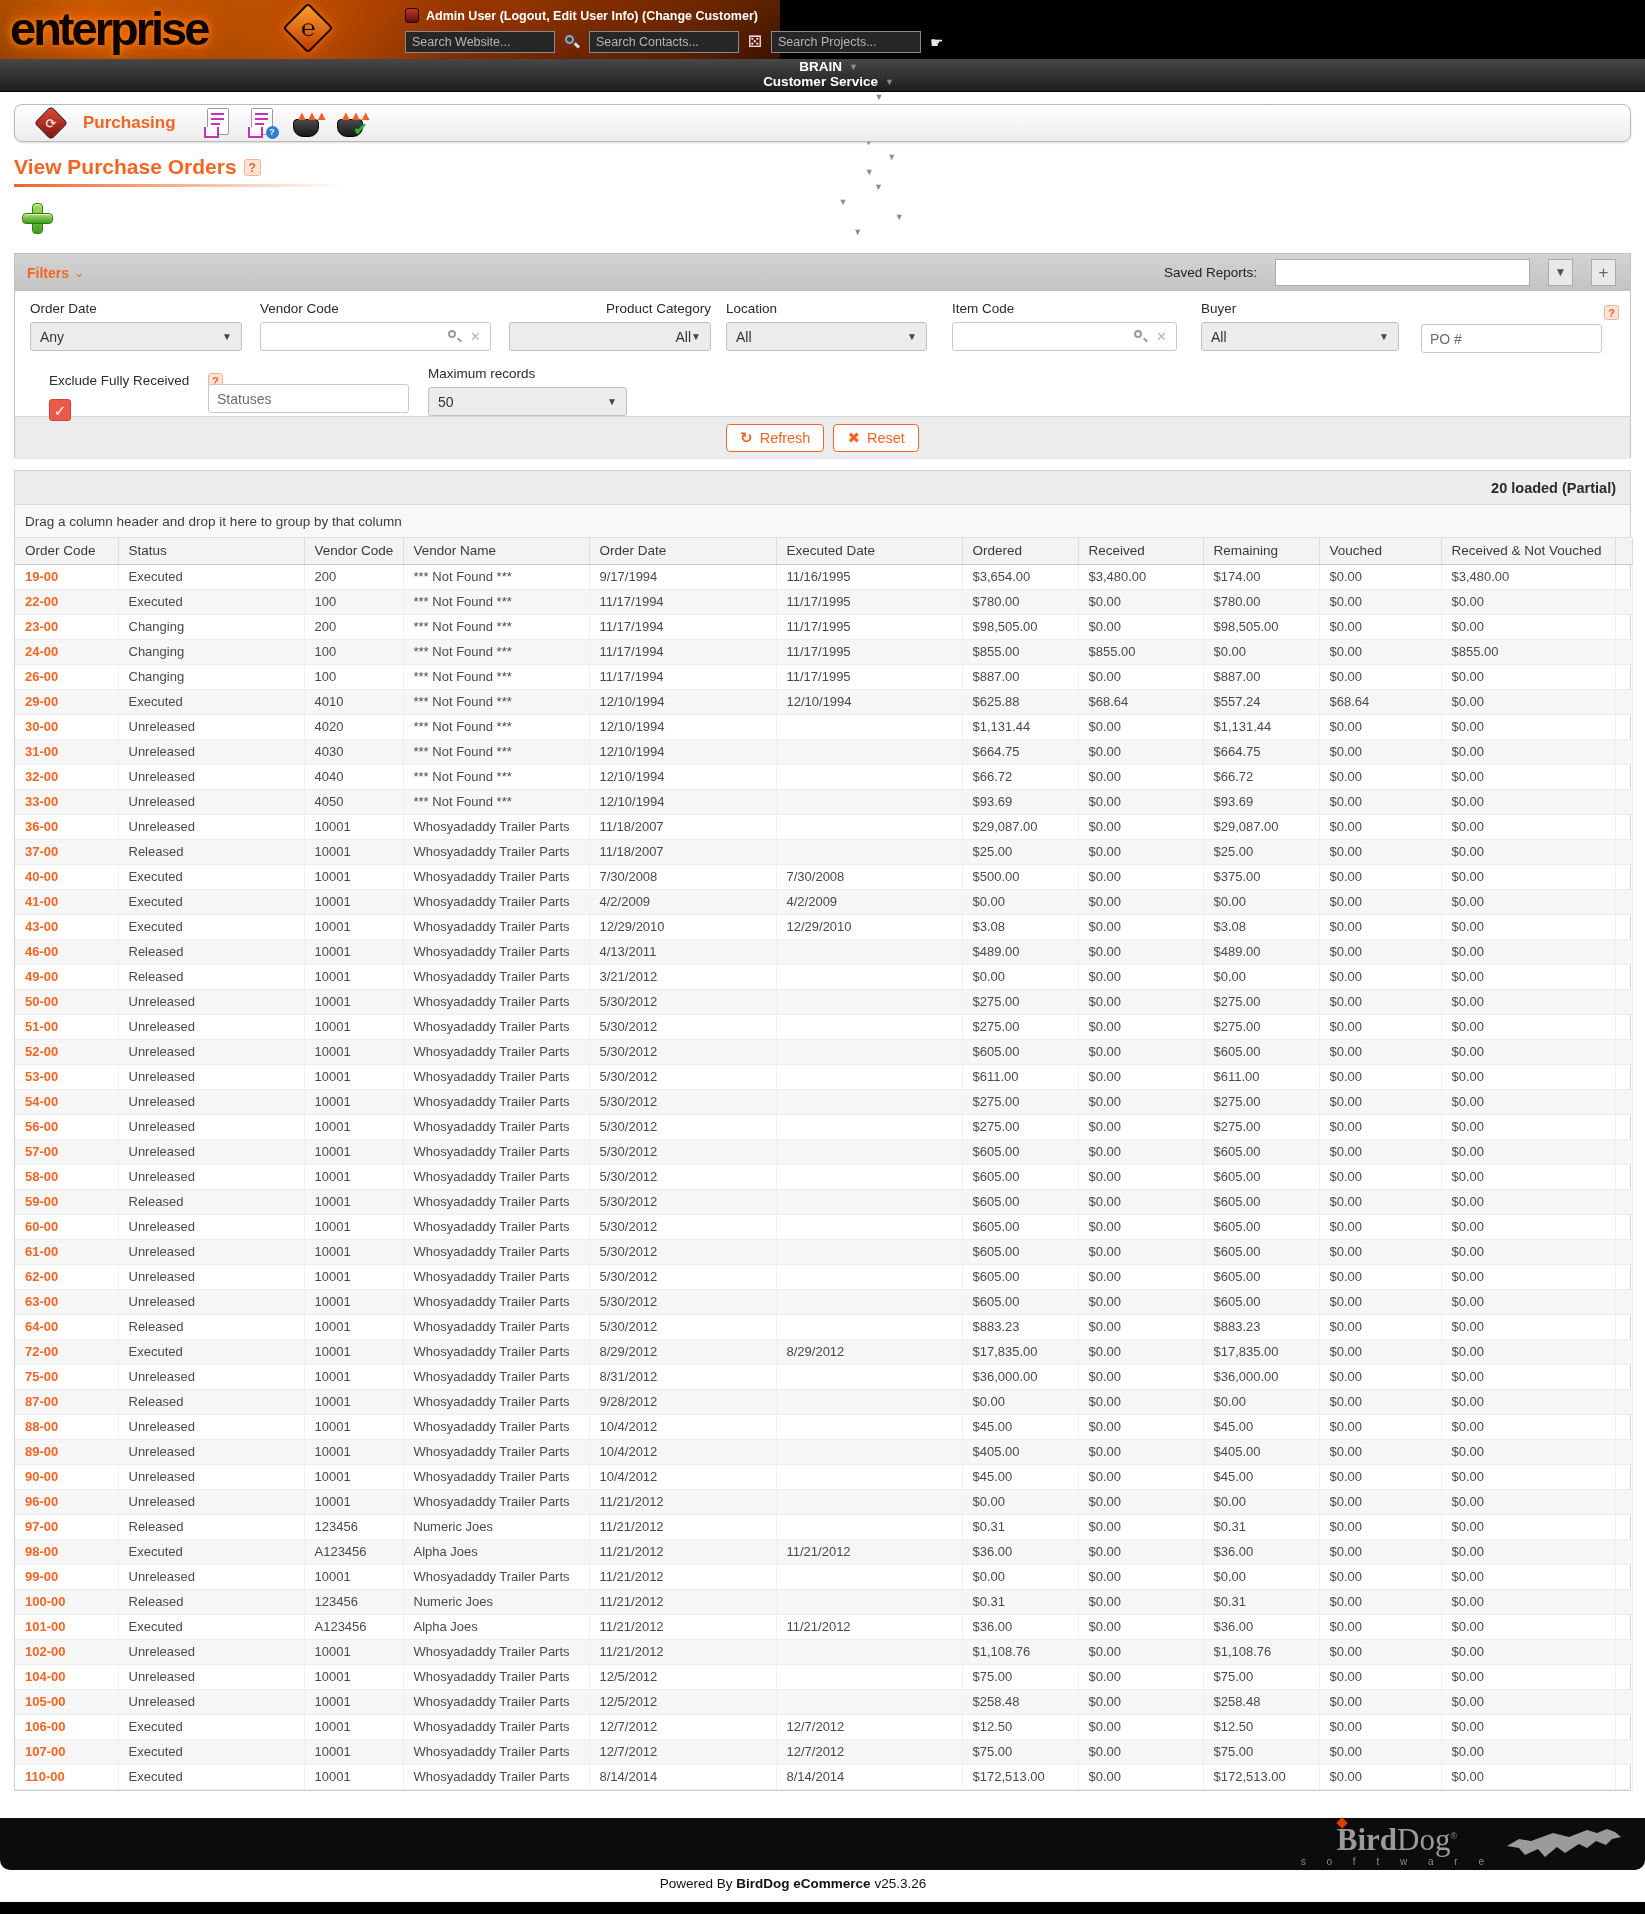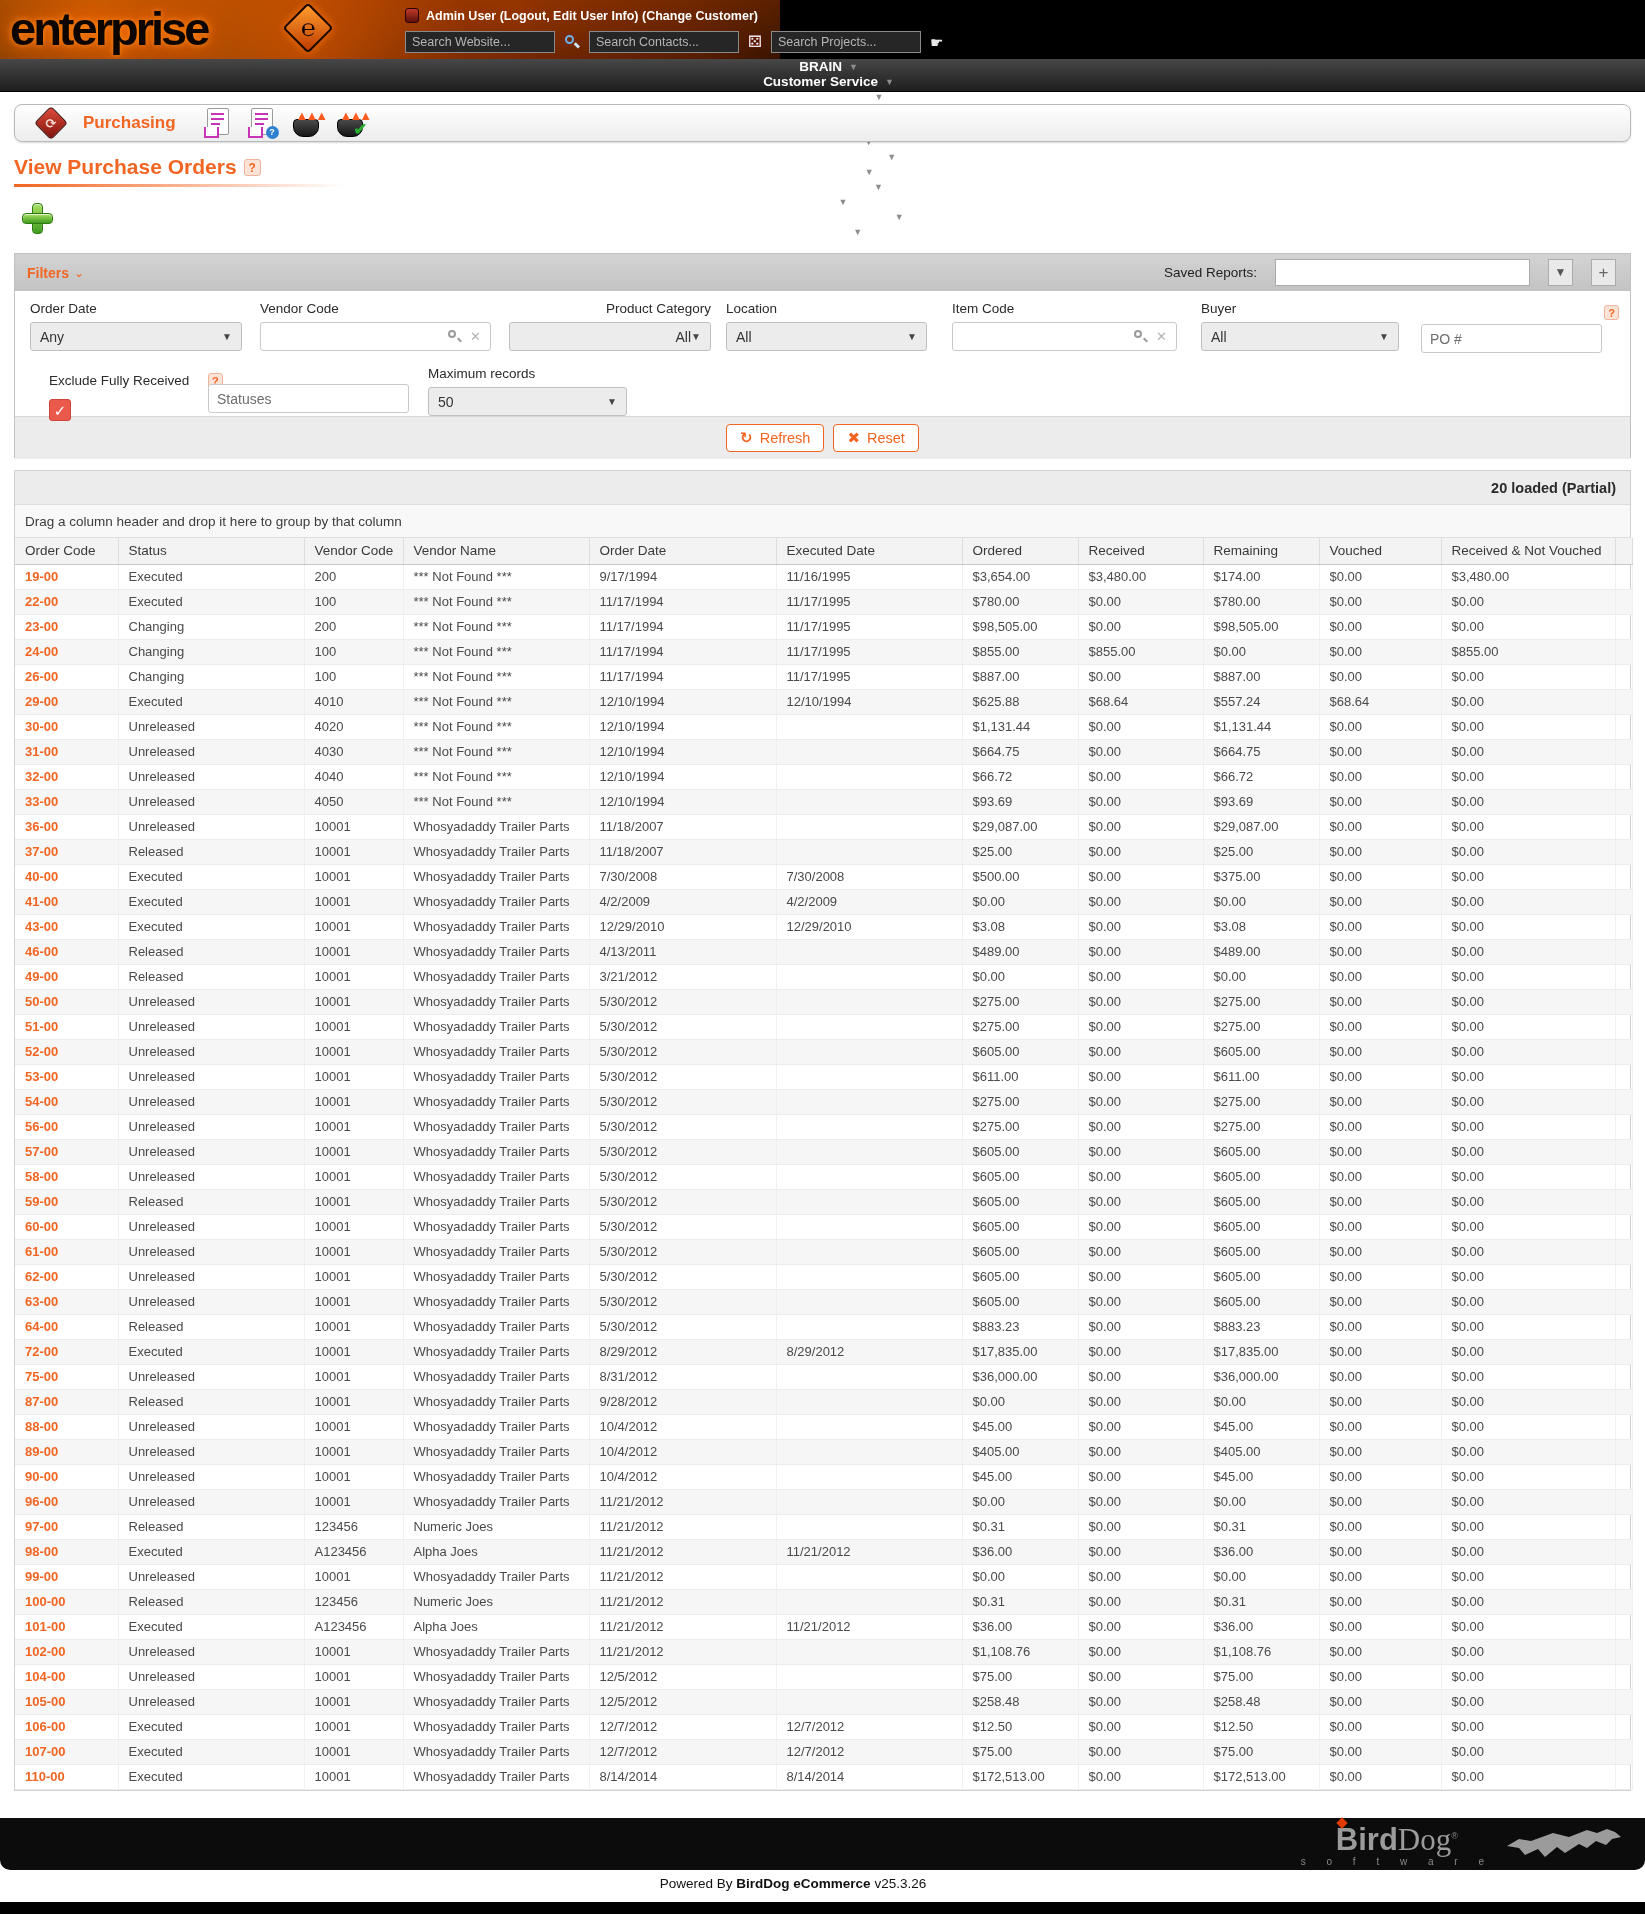--- a/index.html
+++ b/index.html
@@ -134,21 +134,21 @@
     border-bottom:1px solid #ececec; white-space:nowrap; overflow:hidden; }
   table.po tr:nth-child(even) td { background:#f6f6f6; }
   table.po td.oc a { color:#f26522; font-weight:bold; text-decoration:none; cursor:pointer; }
 
   
   .footer-black { position:absolute; left:0; top:1818px; width:1645px; height:52px; background:#0c0c0c;
     border-radius:0 0 10px 10px; }
   .bd-logo { position:absolute; right:22px; top:3px; display:flex; align-items:center; gap:10px; }
   .bd-text { position:relative; text-align:center; }
   .bd-line1 { font-size:31px; line-height:31px; color:#9b9b9b; letter-spacing:0; }
-  .bd-line1 .b1 { font-weight:bold; font-family:Liberation Sans, sans-serif; }
+  .bd-line1 .b1 { font-weight:bold; font-family:Liberation Serif, serif; }
   .bd-line1 .b2 { font-family:"Liberation Serif","DejaVu Serif",serif; font-weight:normal; }
   .bd-line1 sup { font-size:9px; color:#8a8a8a; }
   .bd-dot { position:absolute; left:37px; top:-2px; width:8px; height:8px; background:#e03c00; transform:rotate(45deg); }
   .bd-line2 { font-size:10px; color:#8a8a8a; letter-spacing:9px; margin-top:1px; }
   .bd-dog { width:120px; height:40px; }
   .powered { position:absolute; left:0; top:1876px; width:1586px; text-align:center; font-size:13.5px; color:#111; }
   .powered b { font-weight:bold; }
   .bottom-strip { position:absolute; left:0; top:1902px; width:1645px; height:12px; background:#000; }
 </style>
 </head>

